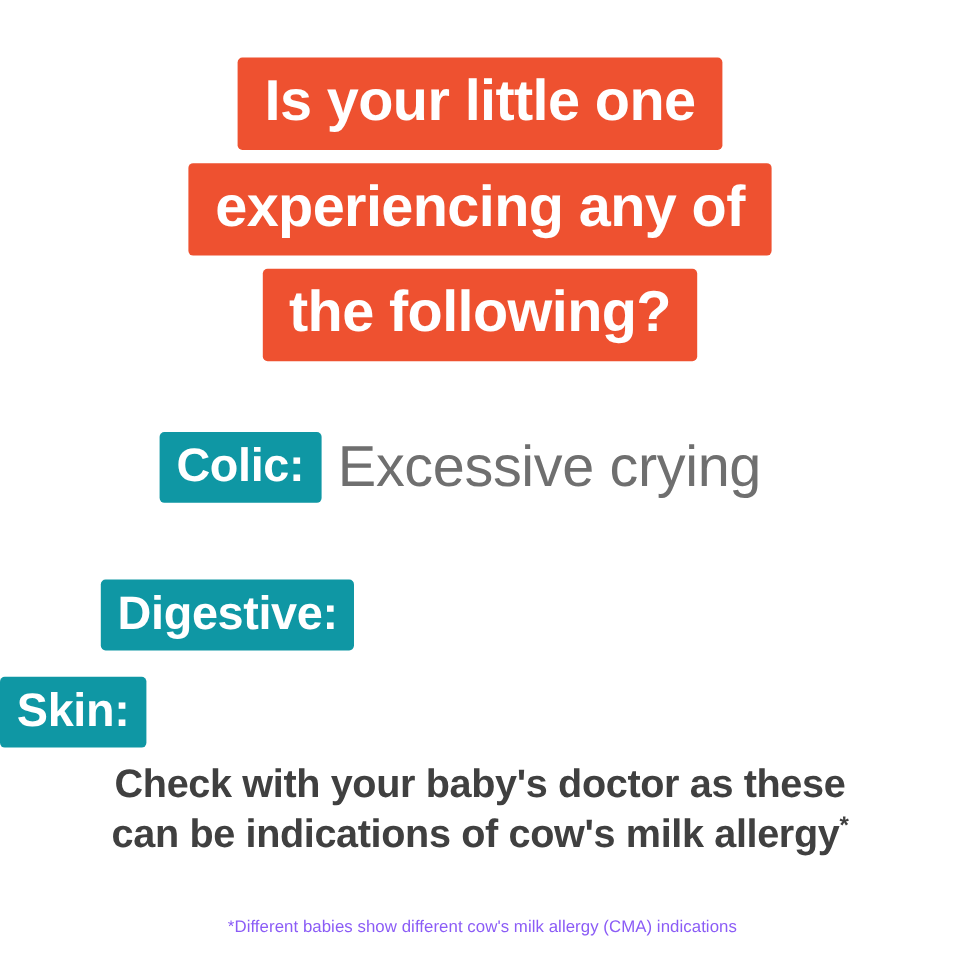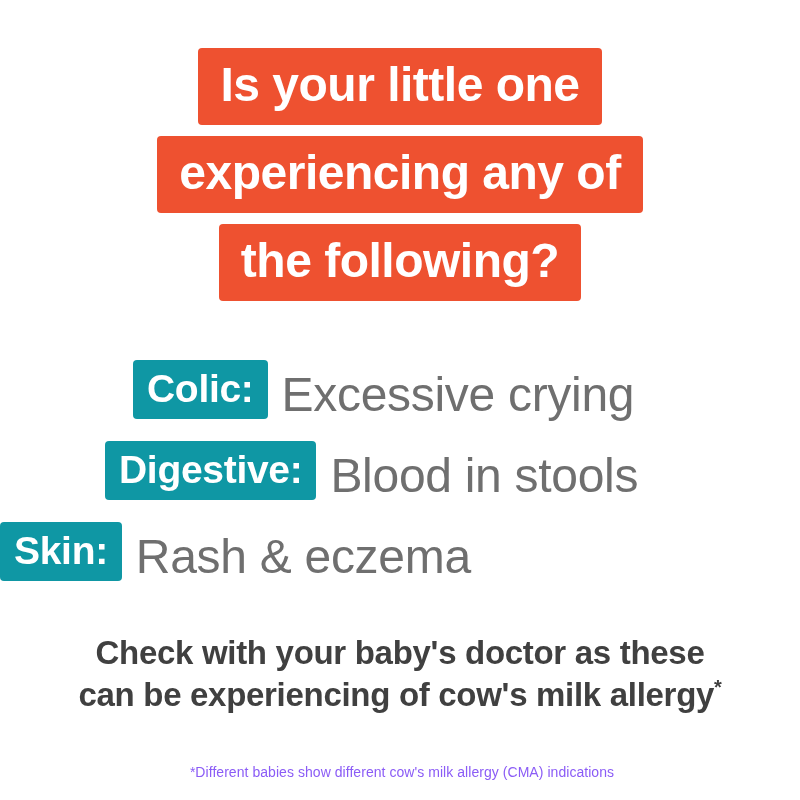--- a/index.html
+++ b/index.html
@@ -53,26 +53,26 @@
     position: absolute;
     top: 360px;
     left: 0;
     width: 800px;
     display: flex;
     flex-direction: column;
     gap: 22px;
   }
   .symptom-row {
     display: flex;
-    align-items: flex-end;
+    align-items: center;
     justify-content: flex-start;
     white-space: nowrap;
   }
   .symptom-row.row-colic   { padding-left: 133px; }
-  .symptom-row.row-digest  { padding-left: 105px; }
+  .symptom-row.row-digest  { padding-left: 84px; margin-top: 42px; }
   .symptom-row.row-skin    { }
 
   .symptom-badge {
     display: inline-block;
     background: #0f97a4;
     color: #ffffff;
     font-weight: 700;
     font-size: 39px;
     line-height: 1.0;
     letter-spacing: -0.3px;
@@ -137,30 +137,28 @@
 
   <div class="symptoms">
 
     <div class="symptom-row row-colic">
       <span class="symptom-badge">Colic:</span>
       <span class="symptom-text">Excessive crying</span>
     </div>
 
     <div class="symptom-row row-digest">
       <span class="symptom-badge">Digestive:</span>
-      <span class="symptom-text">Blood in stools</span>
     </div>
 
     <div class="symptom-row row-skin">
       <span class="symptom-badge">Skin:</span>
-      <span class="symptom-text">Rash &amp; eczema</span>
     </div>
 
   </div>
 
   <div class="cta">
     <span class="cta-line">Check with your baby's doctor as these</span>
-    <span class="cta-line"><span>can be experiencing of cow's milk allergy</span><span class="asterisk">*</span></span>
+    <span class="cta-line"><span>can be indications of cow's milk allergy</span><span class="asterisk">*</span></span>
   </div>
 
   <div class="footnote">*Different babies show different cow's milk allergy (CMA) indications</div>
 
 </div>
 
 </body></html>

